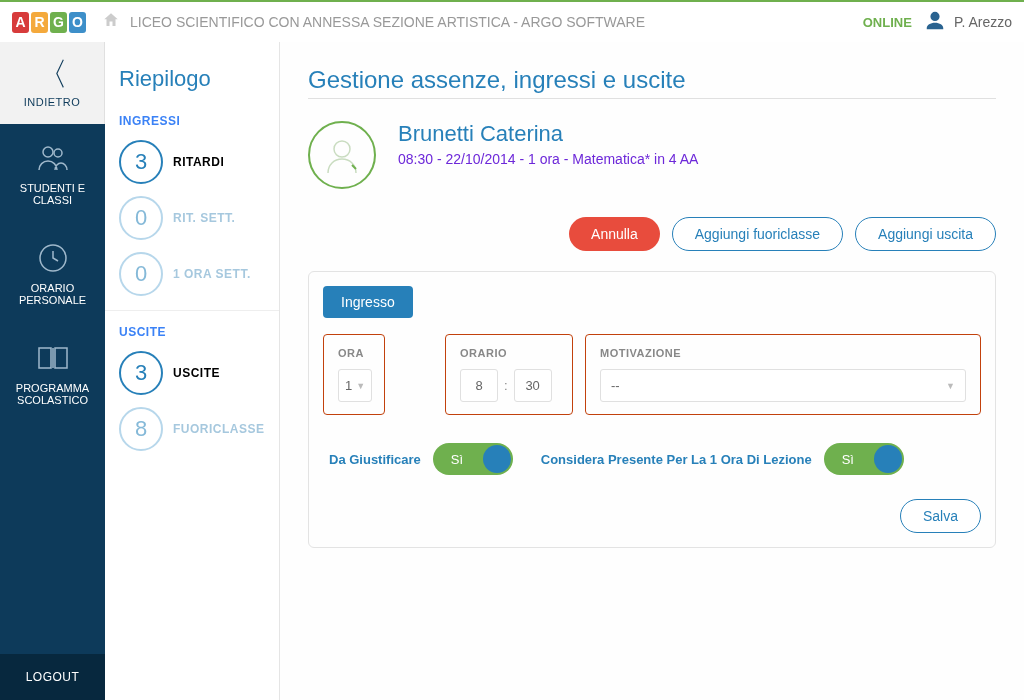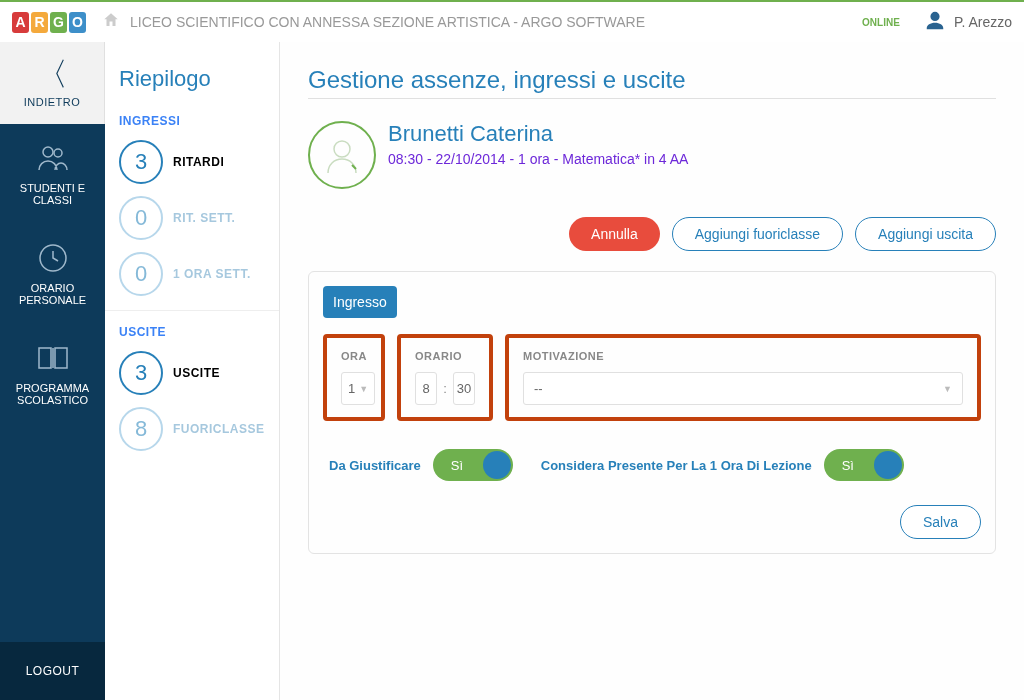--- a/index.html
+++ b/index.html
@@ -8,71 +8,71 @@
   
   .topbar { height: 42px; background: #fff; border-top: 2px solid #6fb04e; display: flex; align-items: center; padding: 0 12px; }
   .logo { display: flex; gap: 2px; margin-right: 16px; }
   .logo-box { width: 17px; height: 21px; border-radius: 3px; display: flex; align-items: center; justify-content: center; font-size: 14px; font-weight: bold; color: #fff; }
   .logo-a { background: #d73b3b; }
   .logo-r { background: #f4a93c; }
   .logo-g { background: #6fb04e; }
   .logo-o { background: #3d8fc9; }
   .home-icon { color: #ccc; margin-right: 10px; }
   .school-name { color: #999; font-size: 14px; flex: 1; }
-  .online { color: #6fb04e; font-weight: bold; font-size: 10px; margin-right: 24px; }
+  .online { color: #6fb04e; font-weight: bold; font-size: 13px; margin-right: 12px; }
   .user-badge { display: flex; align-items: center; gap: 8px; color: #666; font-size: 14px; }
   .user-icon { color: #2a6390; }
 
   
   .layout { display: flex; height: calc(700px - 42px); }
 
   
   .nav { width: 105px; background: #0d3a5a; color: #fff; display: flex; flex-direction: column; position: relative; }
   .nav-back { background: #f2f2f2; color: #0d3a5a; height: 82px; display: flex; flex-direction: column; align-items: center; justify-content: center; gap: 6px; border-right: 1px solid #e0e0e0; }
   .nav-back-chevron { font-size: 32px; line-height: 1; font-weight: 300; }
   .nav-back-label { font-size: 11px; letter-spacing: 0.5px; }
   .nav-item { display: flex; flex-direction: column; align-items: center; justify-content: center; padding: 18px 6px; gap: 8px; text-align: center; font-size: 11px; cursor: pointer; }
   .nav-icon { height: 32px; display: flex; align-items: center; justify-content: center; }
   .nav-icon svg { stroke: #9fb8cb; fill: none; }
-  .nav-logout { margin-top: auto; background: #07283e; height: 58px; display: flex; align-items: center; justify-content: center; font-size: 12px; letter-spacing: 0.5px; }
+  .nav-logout { margin-top: auto; background: #07283e; height: 46px; display: flex; align-items: center; justify-content: center; font-size: 12px; letter-spacing: 0.5px; }
 
   
   .riepilogo { width: 175px; background: #fff; border-right: 1px solid #e5e5e5; padding: 24px 14px 14px 14px; }
   .riepilogo h2 { color: #2780b9; font-weight: 500; font-size: 22px; margin-bottom: 22px; }
   .riepilogo .section-label { color: #3b82f6; font-size: 12px; font-weight: bold; letter-spacing: 0.5px; margin-bottom: 12px; }
   .stat-row { display: flex; align-items: center; gap: 10px; margin-bottom: 12px; }
   .stat-circle { width: 44px; height: 44px; border-radius: 50%; display: flex; align-items: center; justify-content: center; font-size: 22px; font-weight: 400; }
   .circle-strong { border: 2px solid #2780b9; color: #2780b9; }
   .circle-light { border: 2px solid #b7d7eb; color: #85b9d8; }
   .stat-label { font-size: 12px; letter-spacing: 0.5px; font-weight: 600; }
   .label-strong { color: #000000; }
   .label-light { color: #a6c8de; }
   .riepilogo hr { border: none; border-top: 1px solid #eee; margin: 14px -14px 14px -14px; }
 
   
   .main { flex: 1; padding: 24px 28px; background: #fefefe; overflow: auto; }
   .main h1 { color: #2780b9; font-weight: 400; font-size: 24px; padding-bottom: 4px; border-bottom: 1px solid #e0e0e0; margin-bottom: 22px; }
-  .student-row { display: flex; align-items: flex-start; gap: 12px; margin-bottom: 28px; }
+  .student-row { display: flex; align-items: flex-start; gap: 22px; margin-bottom: 28px; }
   .avatar-circle { width: 68px; height: 68px; border-radius: 50%; border: 2px solid #6fb04e; display: flex; align-items: center; justify-content: center; }
   .avatar-circle svg { stroke: #c9dcc0; }
   .student-info h3 { color: #2780b9; font-weight: 400; font-size: 22px; margin-bottom: 4px; }
   .student-info p { color: #6d28d9; font-size: 14px; }
 
   .actions { display: flex; justify-content: flex-end; gap: 12px; margin-bottom: 20px; }
   .btn { border-radius: 20px; padding: 8px 22px; font-size: 14px; cursor: pointer; border: none; }
   .btn-danger { background: #e84c3d; color: #fff; }
   .btn-outline { background: #fff; border: 1.5px solid #2780b9; color: #2780b9; }
 
   .card { border: 1px solid #e3e3e3; border-radius: 6px; padding: 14px; }
-  .tab-badge { display: inline-block; background: #2780b9; color: #fff; padding: 8px 10px; border-radius: 4px; font-size: 14px; margin-bottom: 16px; }
+  .tab-badge { display: inline-block; background: #2780b9; color: #fff; padding: 8px 18px; border-radius: 4px; font-size: 14px; margin-bottom: 16px; }
 
   .form-row { display: flex; gap: 12px; }
-  .form-group { border: 4px solid #c2410c; border-radius: 4px; padding: 12px 14px; }
+  .form-group { border: 1px solid #c2410c; border-radius: 4px; padding: 12px 14px; }
   .fg-ora { width: 62px; }
-  .fg-orario { width: 96px; }
+  .fg-orario { width: 128px; margin-left: 48px; }
   .fg-motiv { flex: 1; }
   .form-label { font-size: 11px; font-weight: bold; color: #888; letter-spacing: 0.5px; margin-bottom: 10px; display: block; }
   .sel { border: 1px solid #e0e0e0; border-radius: 3px; padding: 8px 10px; font-size: 13px; color: #666; background: #fff; display: flex; align-items: center; justify-content: space-between; cursor: pointer; }
   .sel-sm { width: 34px; justify-content: center; }
   .time-inputs { display: flex; align-items: center; gap: 6px; }
   .time-box { border: 1px solid #e0e0e0; border-radius: 3px; padding: 8px 0; width: 38px; text-align: center; font-size: 13px; color: #666; background: #fff; }
   .colon { color: #888; font-size: 13px; }
 
   .toggle-row { display: flex; align-items: center; gap: 28px; margin-top: 28px; margin-bottom: 24px; padding-left: 6px; }
   .toggle-group { display: flex; align-items: center; gap: 12px; }

